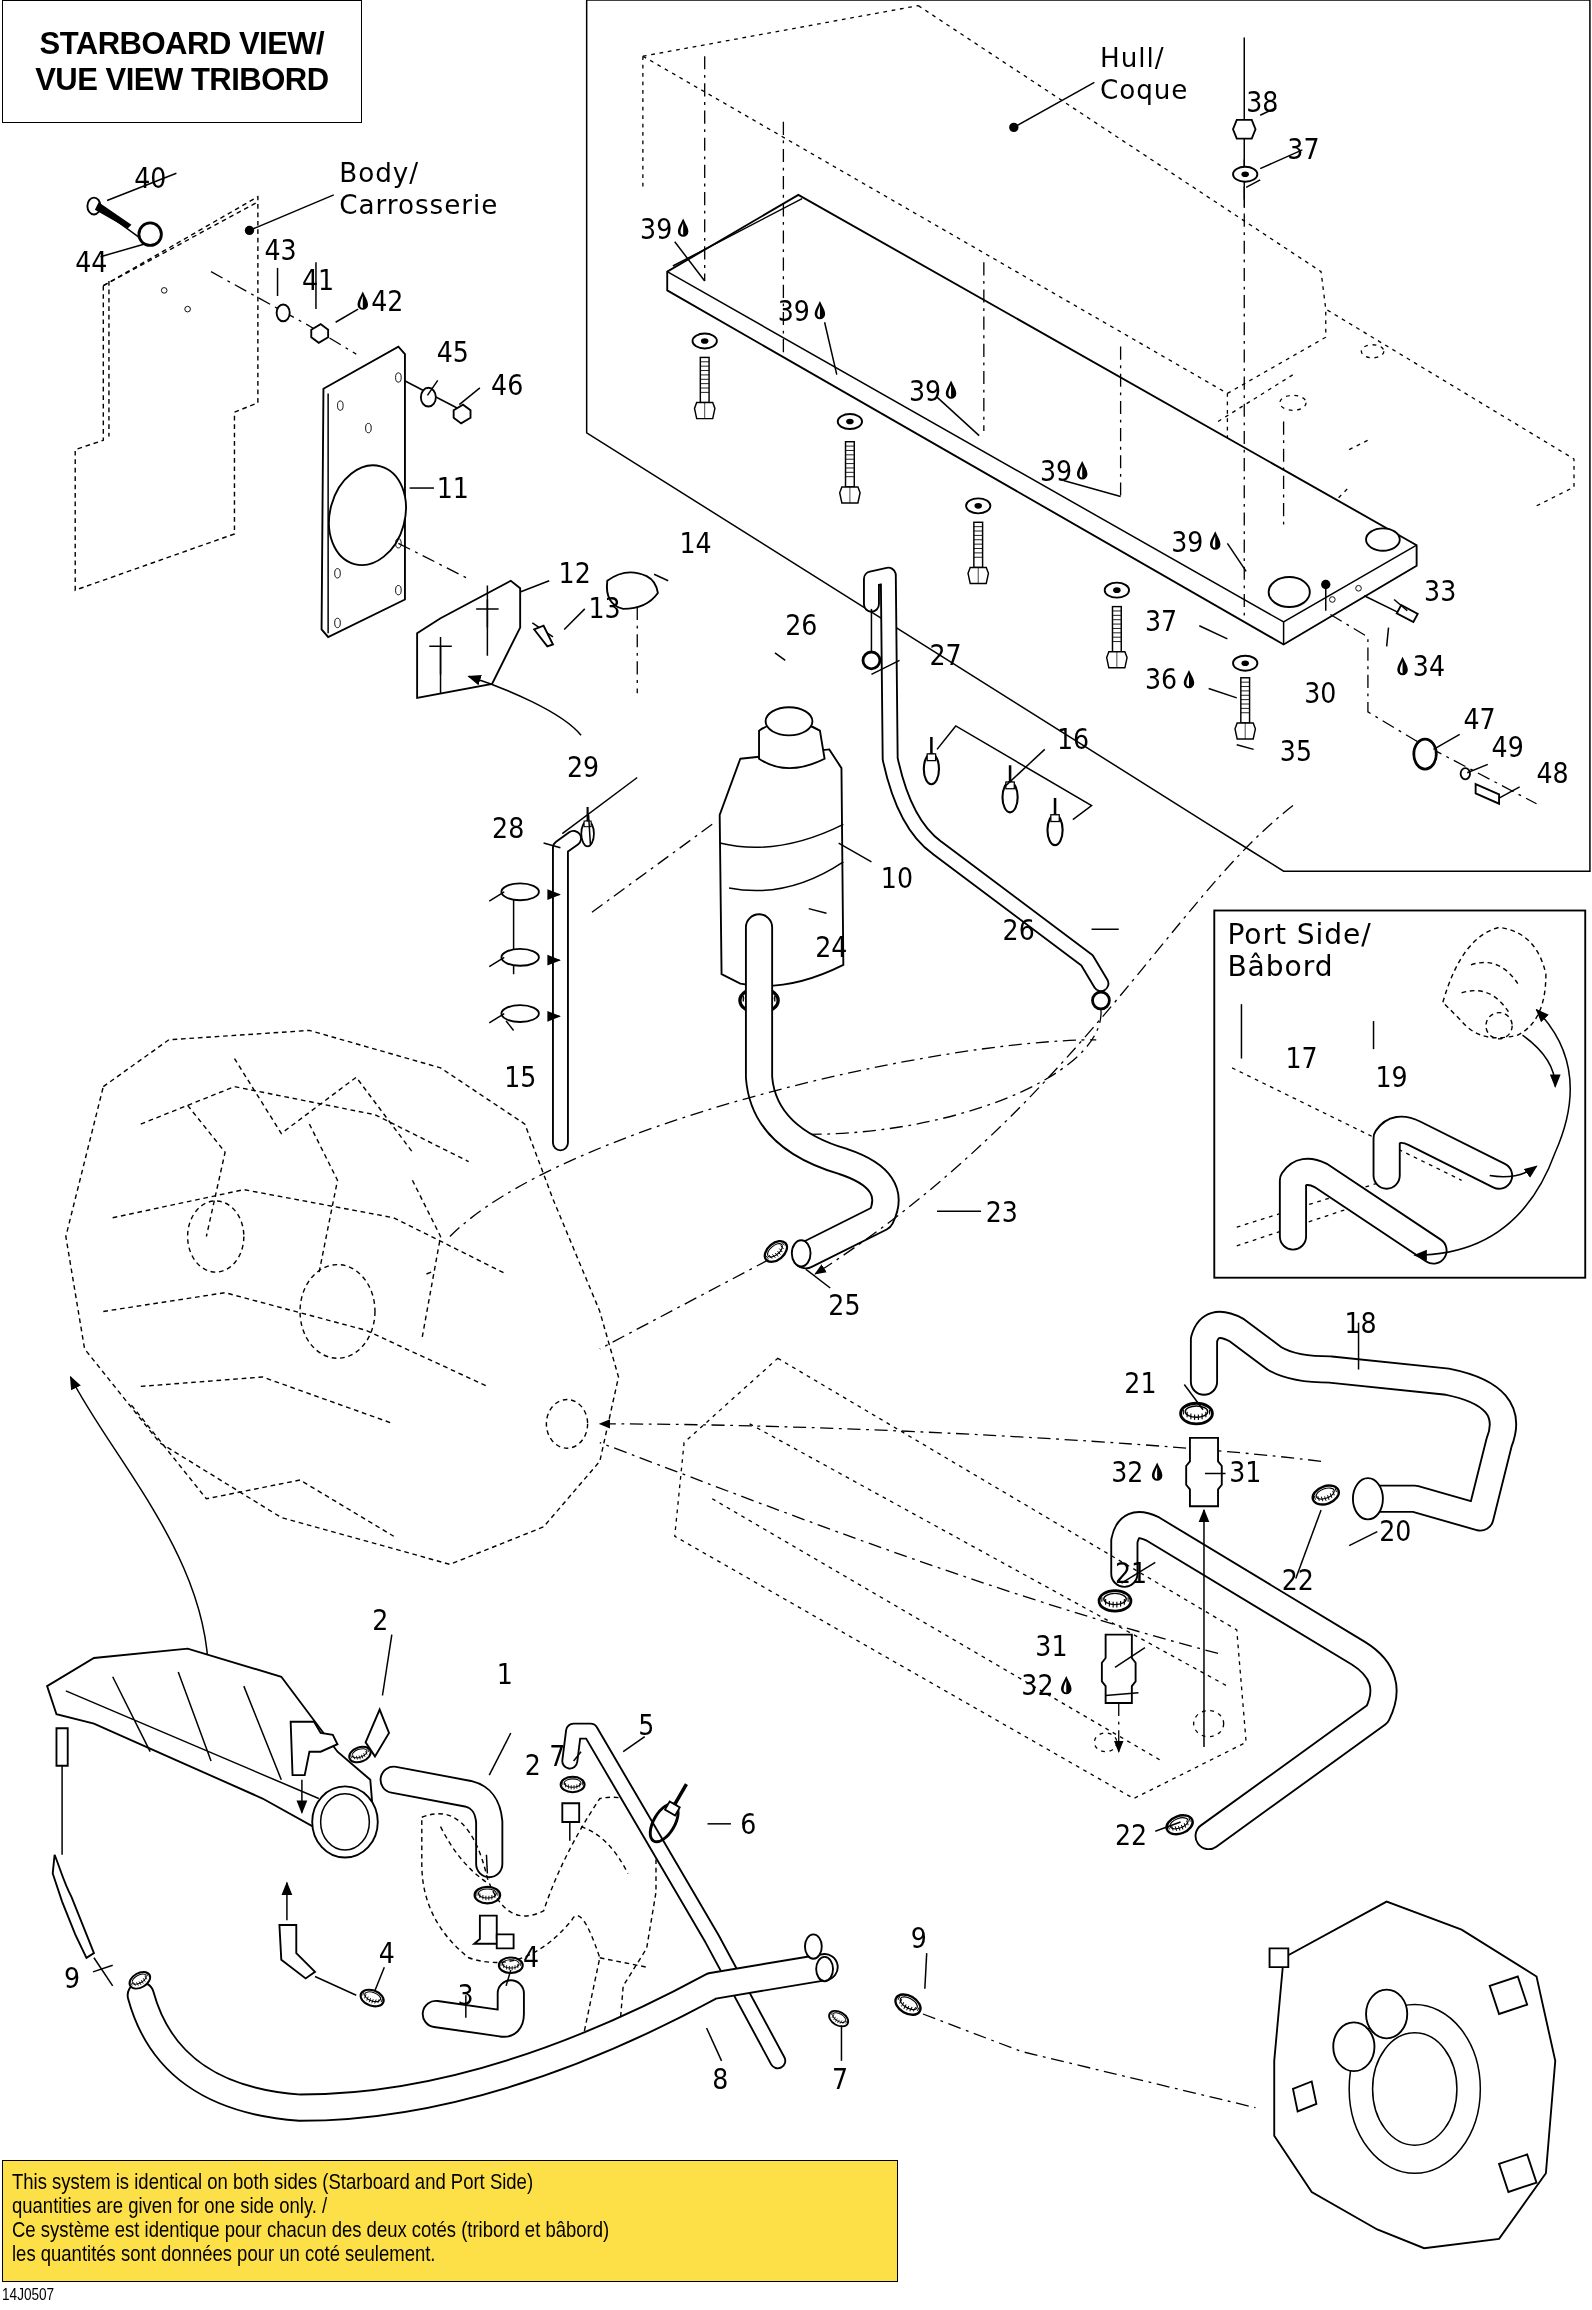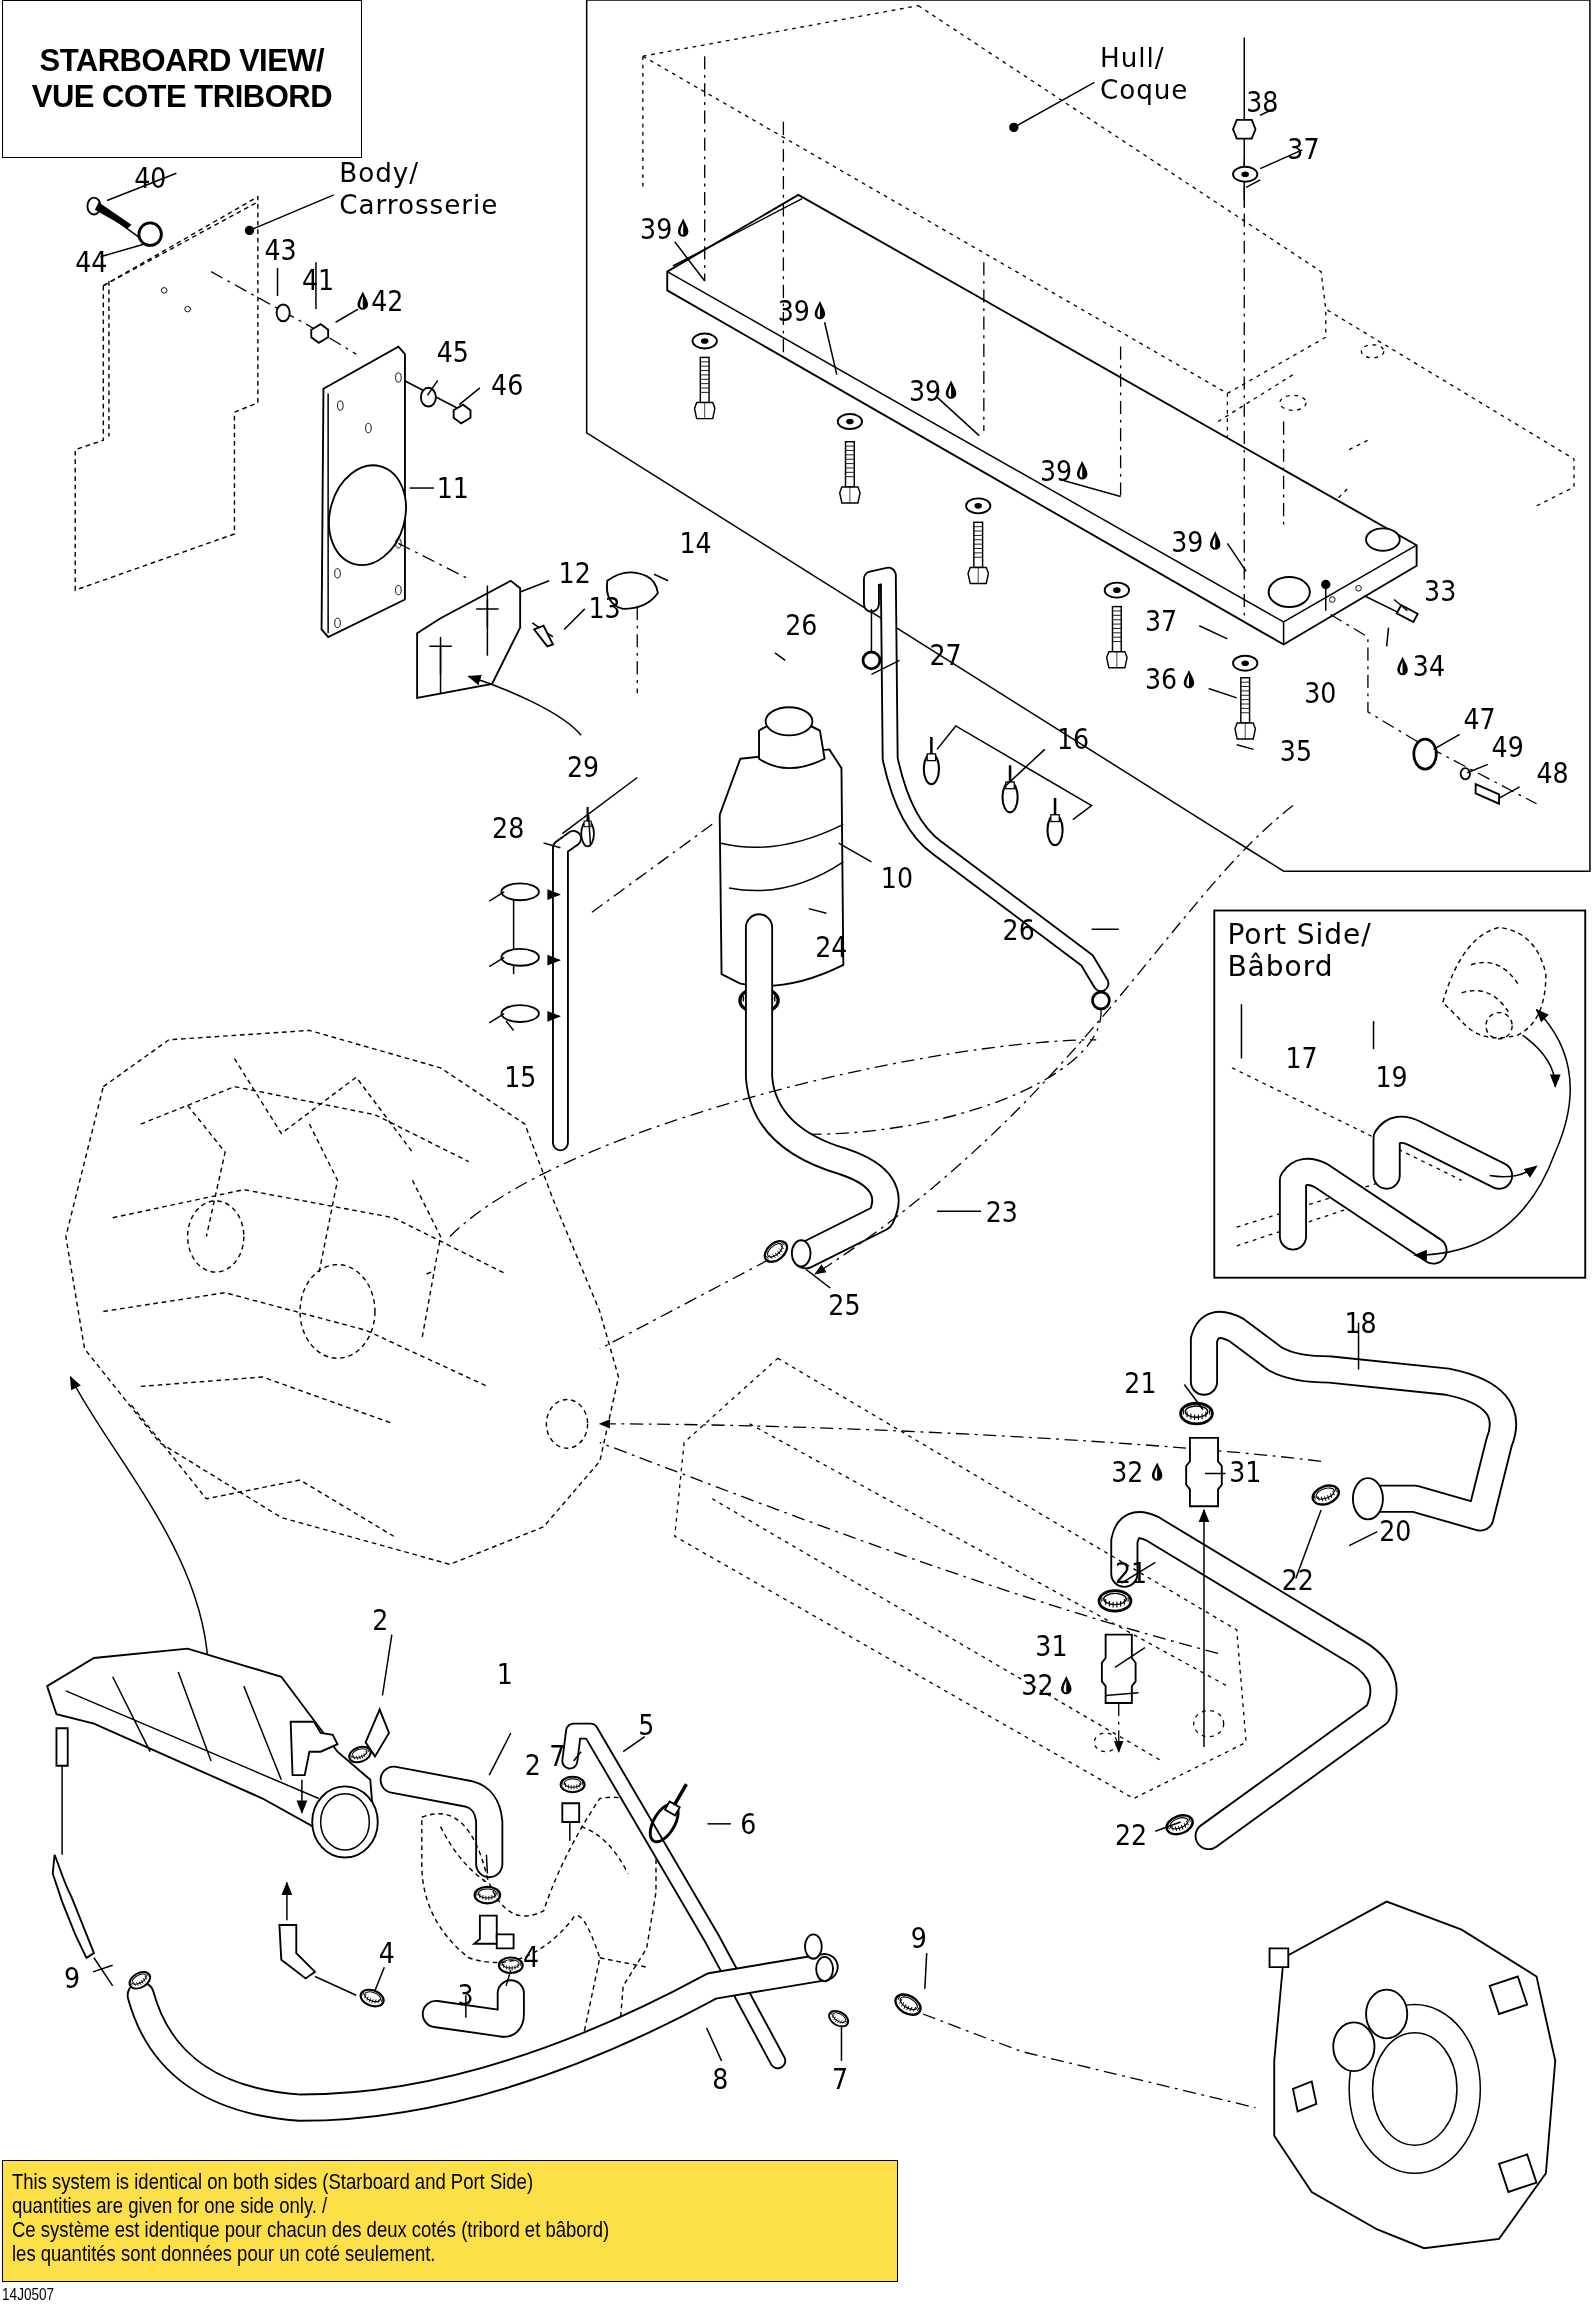--- a/index.html
+++ b/index.html
@@ -1,19 +1,19 @@
 <!DOCTYPE html>
 <html style="font-size:15px"><head>
 <meta charset="utf-8">
 <style>
   html, body { margin: 0; padding: 0; background: #ffffff; }
   body { width: 1593px; height: 2310px; position: relative; overflow: hidden;
          font-family: "Liberation Sans", "DejaVu Sans", sans-serif; color: #000; }
   #diagram { position: absolute; left: 0; top: 0; width: 1593px; height: 2310px; }
-  .title-box { position: absolute; left: 1.9px; top: 0; width: 360px; height: 158px;
+  .title-box { position: absolute; left: 1.9px; top: 0; width: 360px; height: 123px;
                border: 1.9px solid #000; box-sizing: border-box; background: #fff;
                display: flex; flex-direction: column; justify-content: center; align-items: center; }
   .title-line { font-family: "Liberation Sans", sans-serif; font-weight: bold; font-size: 31px;
                 line-height: 36px; letter-spacing: -0.5px; }
   .note-box { position: absolute; left: 1.9px; top: 2160px; width: 896px; height: 122px;
               border: 1.9px solid #000; box-sizing: border-box; background: #fde047; padding: 9.4px 9.4px 0 9.4px; }
   .note-line { font-family: "Liberation Sans Narrow", "Liberation Sans", sans-serif; font-size: 21.5px; line-height: 24px;
                transform: scaleX(0.86); transform-origin: left; white-space: nowrap; }
   .fig-code { position: absolute; left: 1.9px; top: 2286px; font-size: 16px;
               font-family: "Liberation Sans", sans-serif; transform: scaleX(0.85); transform-origin: left; }
@@ -482,21 +482,21 @@
     <use href="#drop" x="1490" y="700" width="14" height="22"></use>
     <text class="callout" x="1508" y="722">34</text>
     <text class="callout" x="1562" y="778">47</text>
     <text class="callout" x="1592" y="808">49</text>
     <text class="callout" x="1640" y="836">48</text>
   </g>
 </svg>
 
 <div class="title-box">
   <div class="title-line">STARBOARD VIEW/</div>
-  <div class="title-line">VUE COTE TRIBORD</div>
+  <div class="title-line">VUE VIEW TRIBORD</div>
 </div>
 
 <div class="note-box">
   <div class="note-line">This system is identical on both sides (Starboard and Port Side)</div>
   <div class="note-line">quantities are given for one side only. /</div>
   <div class="note-line">Ce système est identique pour chacun des deux cotés (tribord et bâbord)</div>
   <div class="note-line">les quantités sont données pour un coté seulement.</div>
 </div>
 
 <div class="fig-code">14J0507</div>

